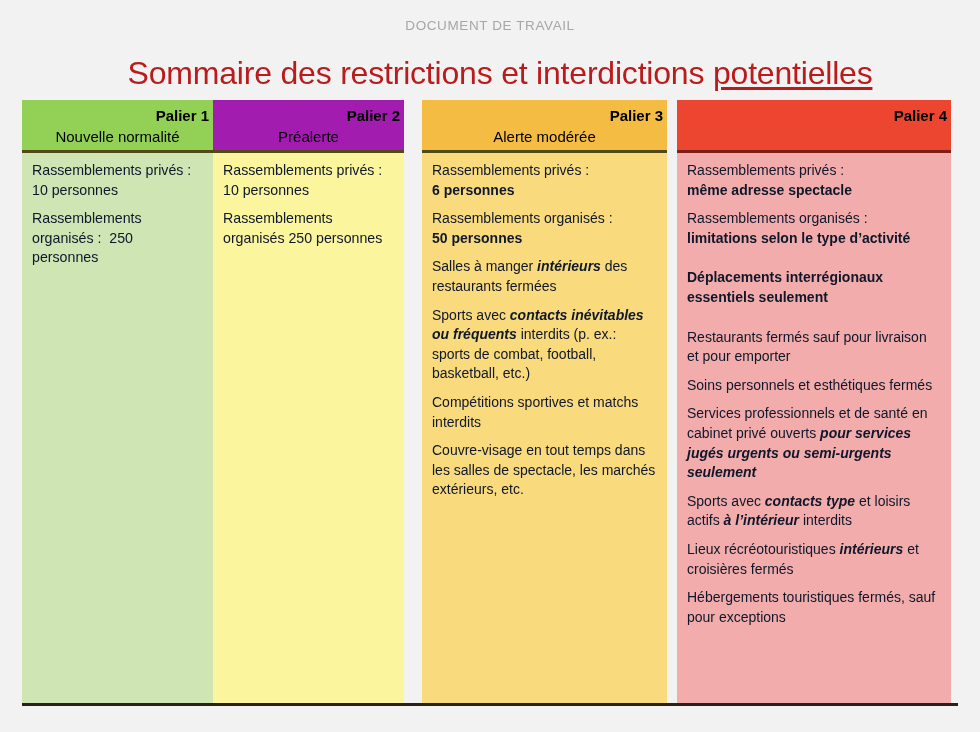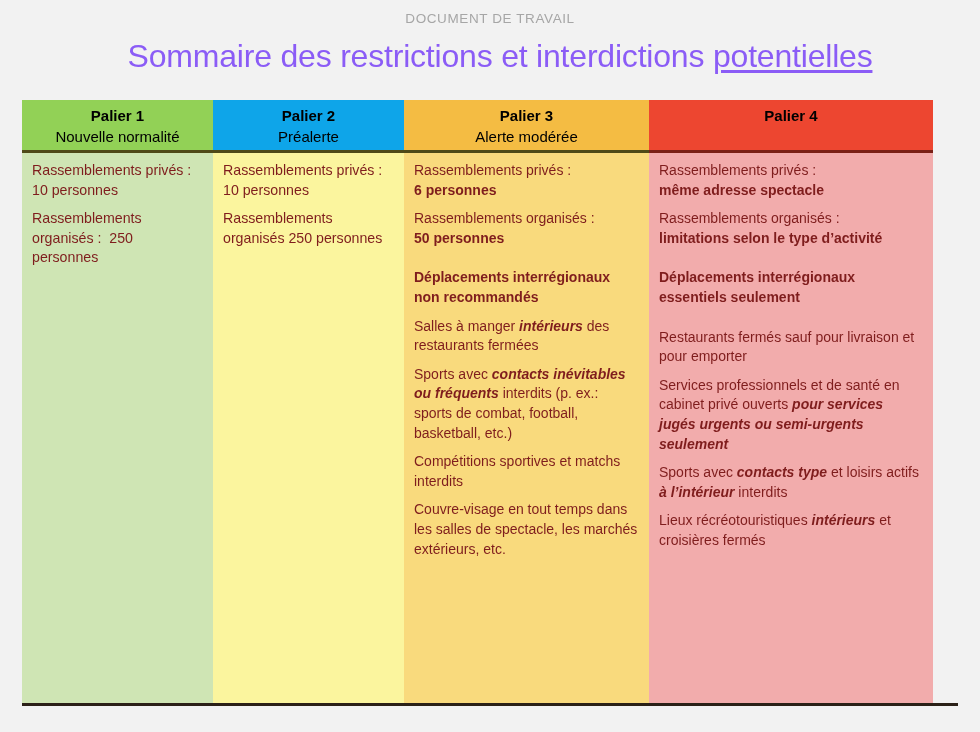--- a/index.html
+++ b/index.html
@@ -18,31 +18,31 @@
     width: 980px;
     height: 732px;
     box-sizing: border-box;
   }
   .doc-kicker {
     text-align: center;
     font-size: 13.5px;
     letter-spacing: 0.6px;
     color: #a6a6a6;
     font-weight: 400;
-    padding-top: 10px;
+    padding-top: 17px;
     height: 18px;
     line-height: 18px;
   }
   .doc-title {
     text-align: center;
     font-size: 32px;
     font-weight: 400;
-    color: #8b5cf6;
+    color: #b91c1c;
     letter-spacing: -0.2px;
-    margin-top: 6px;
+    margin-top: 16px;
     height: 44px;
     line-height: 44px;
     white-space: nowrap;
     padding-left: 20px;
   }
   .doc-title .underlined {
     text-decoration: underline;
     text-underline-offset: 3px;
   }
 
@@ -57,64 +57,65 @@
     display: flex;
     width: 100%;
   }
   .col {
     display: flex;
     flex-direction: column;
     box-sizing: border-box;
   }
   .col-1 { width: 191px; }
   .col-2 { width: 191px; }
-  .col-3 { width: 245px; }
-  .col-4 { width: 284px; }
+  .col-3 { width: 245px; margin-left: 18px; }
+  .col-4 { width: 284px; padding-left: 10px; }
 
   .col-head {
     text-align: center;
     padding: 6px 4px 7px 4px;
     border-bottom: 3px solid #4f4a17;
     box-sizing: border-box;
     height: 53px;
   }
   .col-4 .col-head { border-bottom: 3px solid #7a2016; }
   .col-head .h-line1 {
     font-weight: bold;
     font-size: 15px;
     color: #000;
     line-height: 20px;
+    text-align: right;
   }
   .col-head .h-line2 {
     font-weight: 400;
     font-size: 15px;
     color: #000;
     line-height: 21px;
   }
 
   .col-body {
     flex: 1 1 auto;
     padding: 8px 10px 10px 10px;
     box-sizing: border-box;
     min-height: 550px;
   }
   .col-1 .col-body { background: #cfe5b4; }
   .col-2 .col-body { background: #fbf59e; }
   .col-3 .col-body { background: #f9da7d; }
   .col-4 .col-body { background: #f2acac; }
 
   .col-1 .col-head { background: #92d156; }
-  .col-2 .col-head { background: #0ea5e9; }
+  .col-2 .col-head { background: #a21caf; }
   .col-3 .col-head { background: #f4bc43; }
   .col-4 .col-head { background: #ed4630; }
 
   .item {
     font-size: 14.2px;
     line-height: 19.5px;
-    color: #7f1d1d;
+    color: #0f172a;
     margin: 0 0 9px 0;
   }
   .item:last-child { margin-bottom: 0; }
   .item.gap-top { margin-top: 20px; }
   .item b { font-weight: bold; }
   .item i { font-style: italic; font-weight: bold; }
   .col-3 .item { font-size: 14px; line-height: 19.6px; }
   .col-4 .item { font-size: 14px; line-height: 19.6px; }
 </style>
 </head>
@@ -154,39 +155,40 @@
       </div>
 
       <div class="col col-3">
         <div class="col-head">
           <div class="h-line1">Palier 3</div>
           <div class="h-line2">Alerte modérée</div>
         </div>
         <div class="col-body">
             <div class="item">Rassemblements privés :<br><b>6 personnes</b></div>
             <div class="item">Rassemblements organisés :<br><b>50 personnes</b></div>
-            <div class="item gap-top"><b>Déplacements interrégionaux non recommandés</b></div>
             <div class="item">Salles à manger <i>intérieurs</i> des restaurants fermées</div>
             <div class="item">Sports avec <i>contacts inévitables ou fréquents</i> interdits (p. ex.: sports de combat, football, basketball, etc.)</div>
             <div class="item">Compétitions sportives et matchs interdits</div>
             <div class="item">Couvre-visage en tout temps dans les salles de spectacle, les marchés extérieurs, etc.</div>
           </div>
       </div>
 
       <div class="col col-4">
         <div class="col-head">
           <div class="h-line1">Palier 4</div>
         </div>
         <div class="col-body">
             <div class="item">Rassemblements privés :<br><b>même adresse spectacle</b></div>
             <div class="item">Rassemblements organisés :<br><b>limitations selon le type d’activité</b></div>
             <div class="item gap-top"><b>Déplacements interrégionaux essentiels seulement</b></div>
             <div class="item gap-top">Restaurants fermés sauf pour livraison et pour emporter</div>
+            <div class="item">Soins personnels et esthétiques fermés</div>
             <div class="item">Services professionnels et de santé en cabinet privé ouverts <i>pour services jugés urgents ou semi-urgents seulement</i></div>
             <div class="item">Sports avec <i>contacts type</i> et loisirs actifs <i>à l’intérieur</i> interdits</div>
             <div class="item">Lieux récréotouristiques <i>intérieurs</i> et croisières fermés</div>
+            <div class="item">Hébergements touristiques fermés, sauf pour exceptions</div>
           </div>
       </div>
 
     </div>
   </div>
 
 </div>
 
 </body></html>

